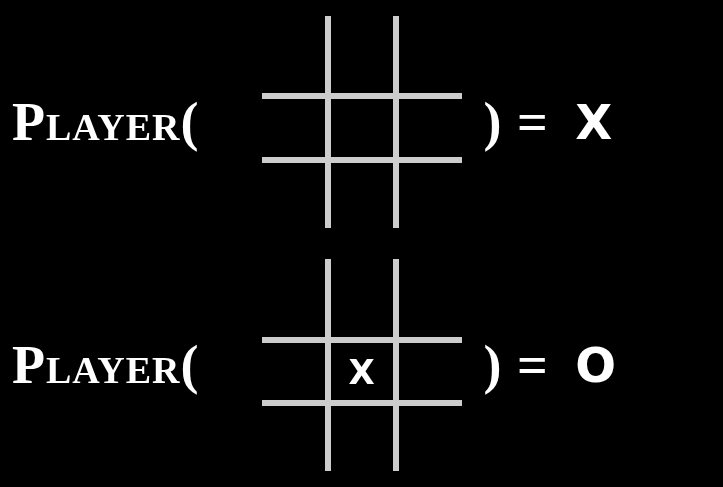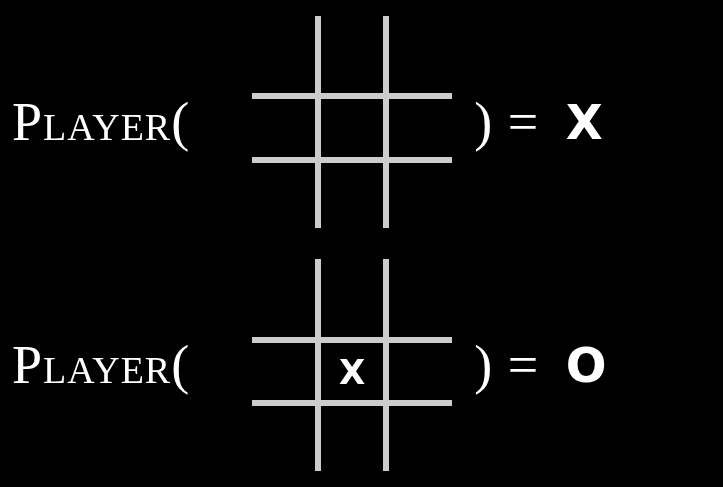--- a/index.html
+++ b/index.html
@@ -27,20 +27,21 @@
     padding-left:12px;
     box-sizing:border-box;
   }
   .fn-label,.fn-close{
     color:var(--text);
     font-size:54px;
     font-variant:small-caps;
     letter-spacing:1px;
     white-space:pre;
     line-height:1;
+    font-weight:bold;
   }
   .fn-close{font-variant:normal;}
   .board{
     position:relative;
     width:200px;height:212px;
     margin-left:62px;
     margin-right:22px;
     flex:0 0 auto;
   }
   .vline,.hline{

